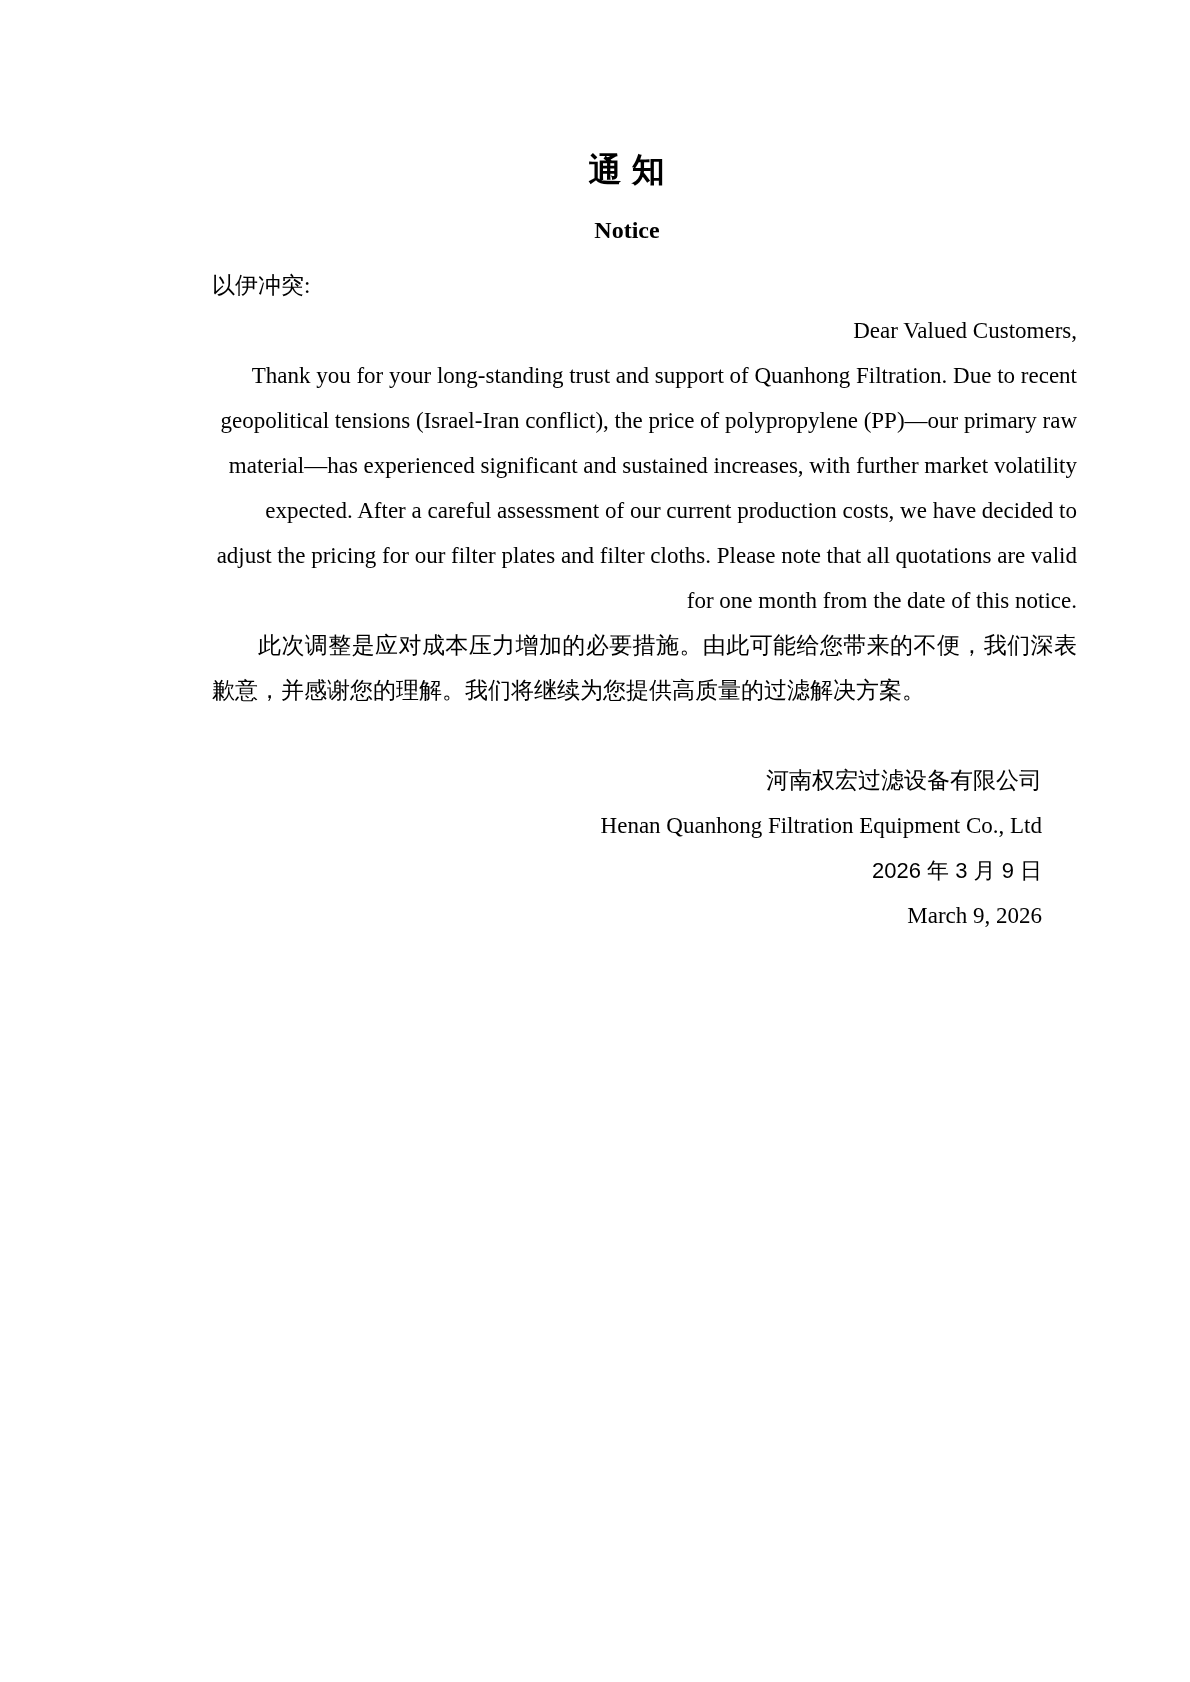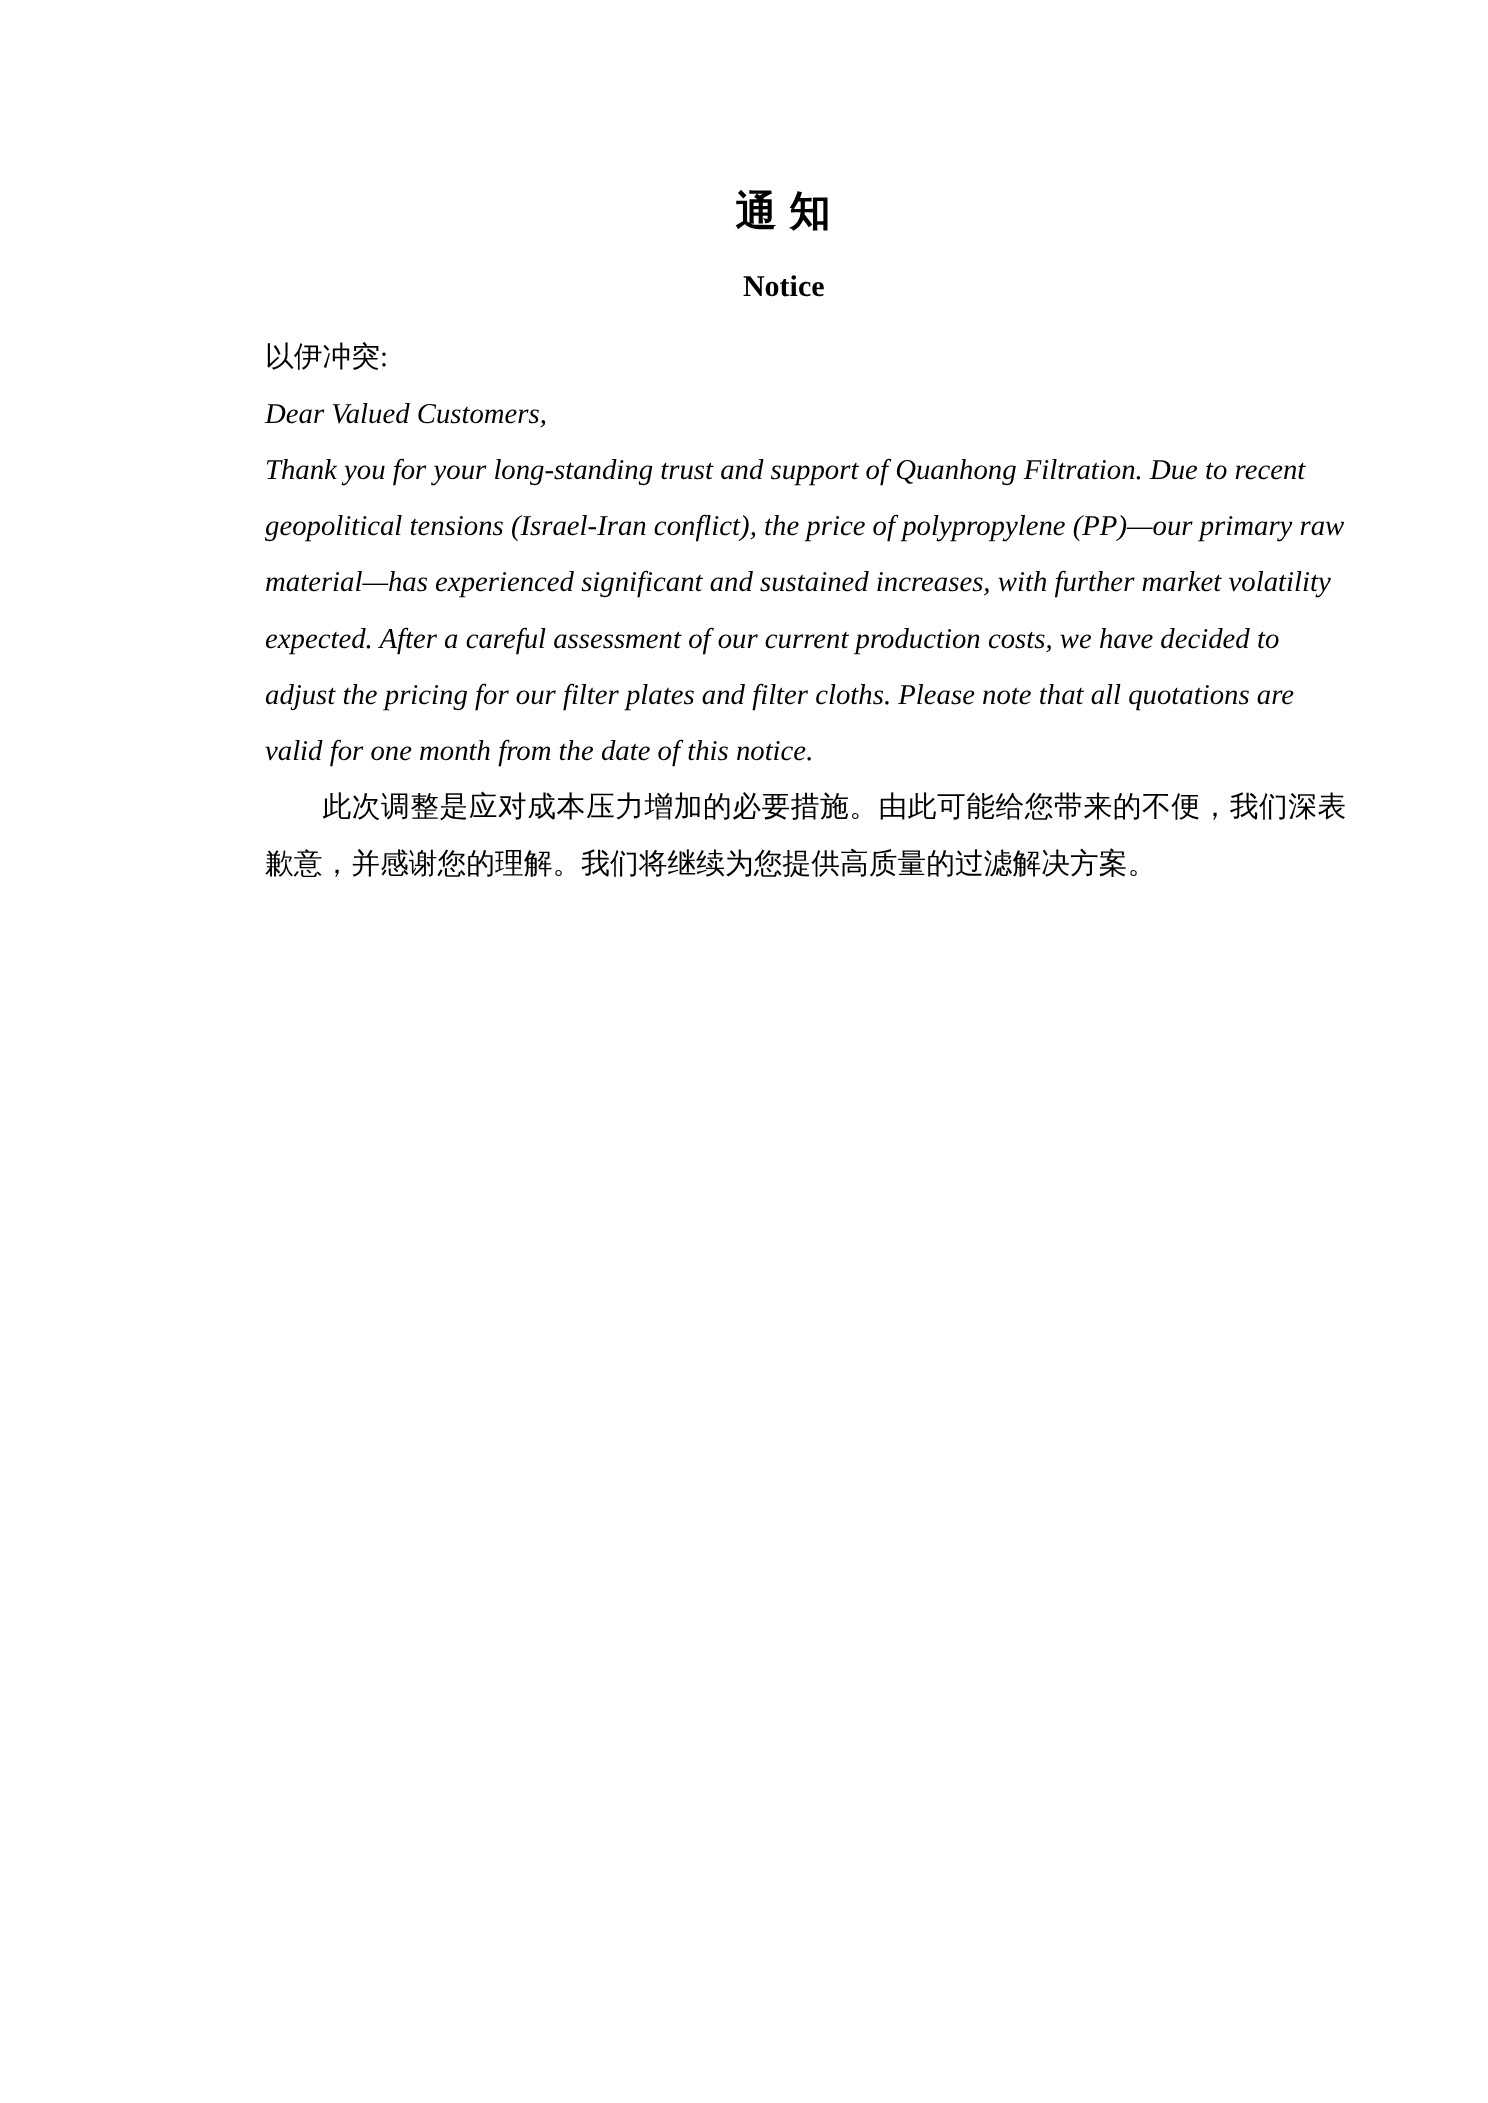--- a/index.html
+++ b/index.html
@@ -44,22 +44,21 @@
     margin: 0;
   }
   .para-zh {
     text-align: justify;
     text-indent: 2em;
   }
   .para-zh-flush {
     text-align: justify;
   }
   .para-en {
-    text-align: left;
-    font-style: italic;
+    text-align: right;
   }
   .signature {
     margin-top: 45px;
     padding-right: 35px;
     text-align: right;
   }
   .signature .date-zh {
     font-family: "Liberation Sans", "DejaVu Sans", sans-serif;
     font-size: 22px;
   }
@@ -79,16 +78,22 @@
     <p class="para-zh-flush">以伊冲突:</p>
 
     <p class="para-en">Dear Valued Customers,</p>
 
 
     <p class="para-en">Thank you for your long-standing trust and support of Quanhong Filtration. Due to recent geopolitical tensions (Israel-Iran conflict), the price of polypropylene (PP)—our primary raw material—has experienced significant and sustained increases, with further market volatility expected. After a careful assessment of our current production costs, we have decided to adjust the pricing for our filter plates and filter cloths. Please note that all quotations are valid for one month from the date of this notice.</p>
 
     <p class="para-zh">此次调整是应对成本压力增加的必要措施。由此可能给您带来的不便，我们深表歉意，并感谢您的理解。我们将继续为您提供高质量的过滤解决方案。</p>
 
 
+    <div class="signature">
+      <p>河南权宏过滤设备有限公司</p>
+      <p>Henan Quanhong Filtration Equipment Co., Ltd</p>
+      <p class="date-zh">2026 年 3 月 9 日</p>
+      <p>March 9, 2026</p>
+    </div>
 
   </div>
 
 </div>
 
 </body></html>

